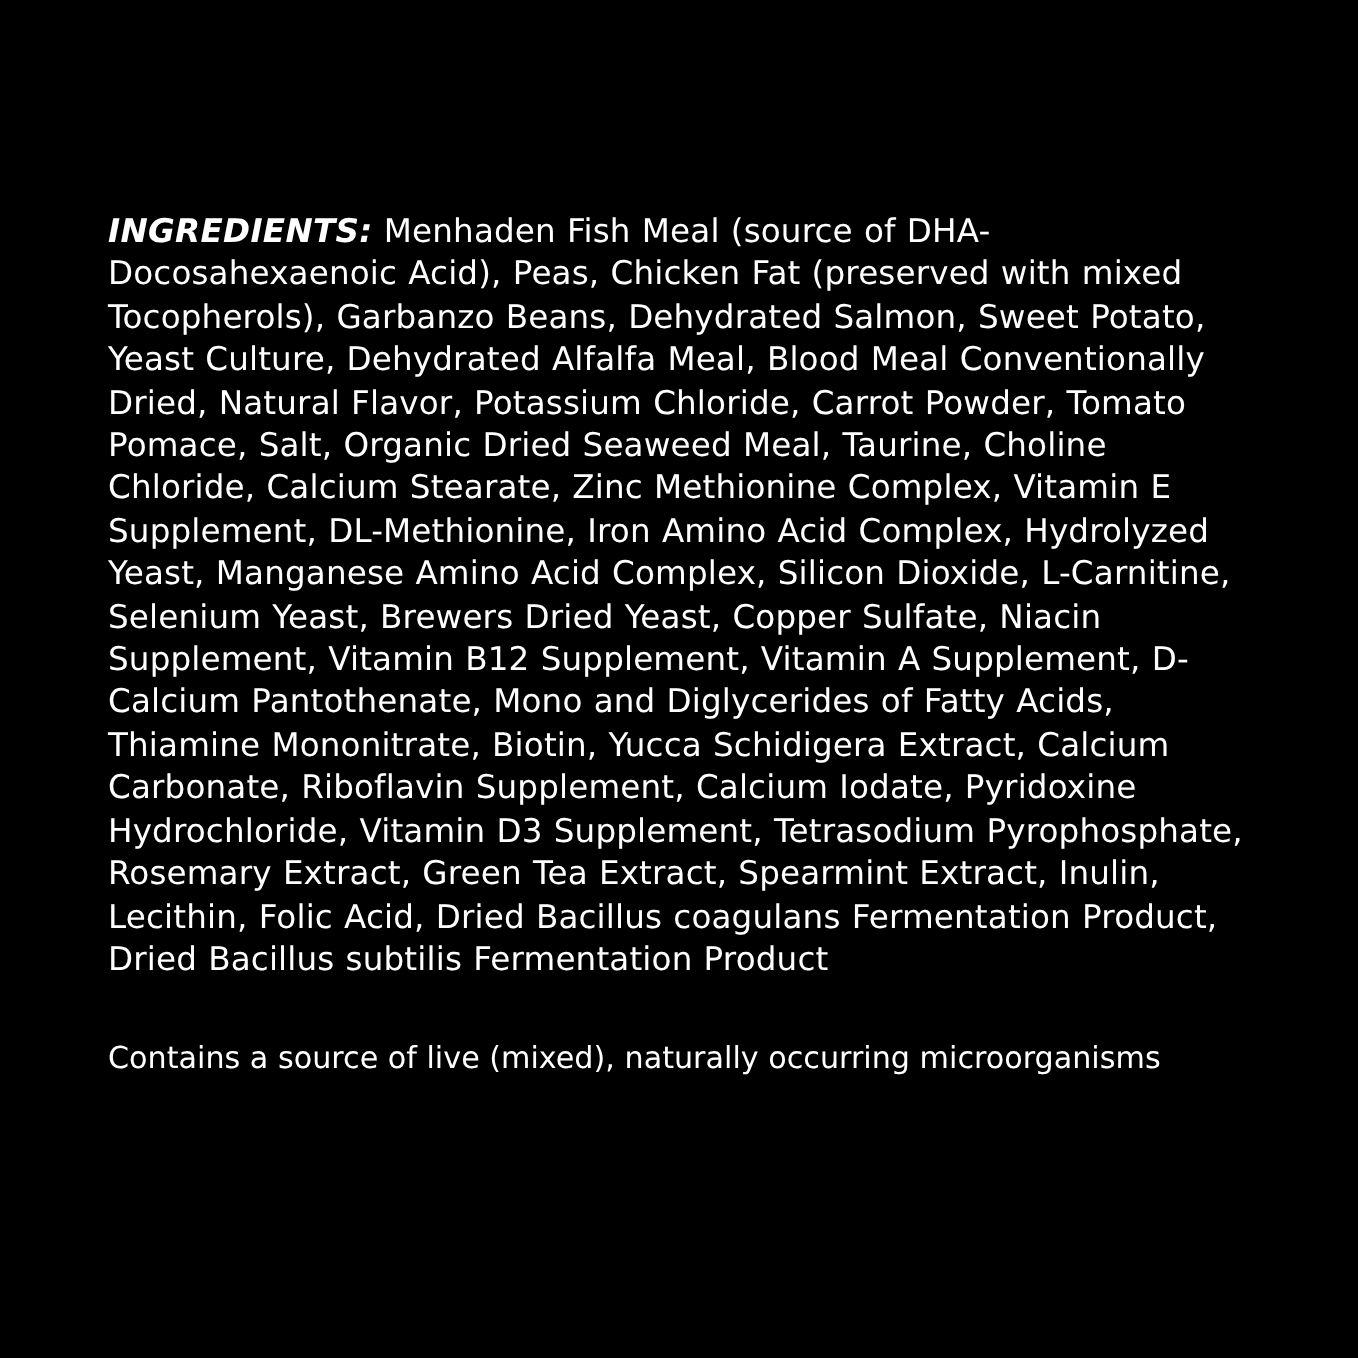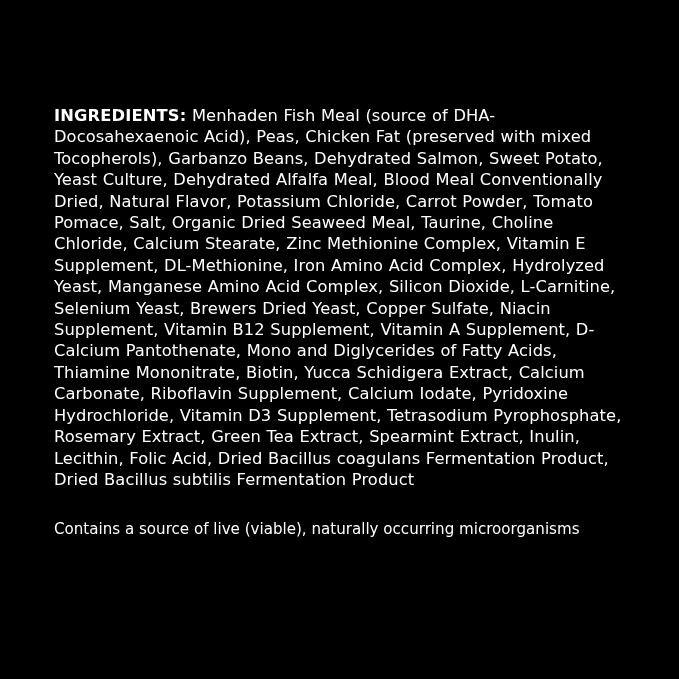--- a/index.html
+++ b/index.html
@@ -33,20 +33,21 @@
     font-size: 16.3px;
     line-height: 21.4px;
     letter-spacing: 0.005em;
     text-align: left;
     margin: 0;
     word-spacing: 0.02em;
   }
   .ingredients-heading {
     font-weight: bold;
     letter-spacing: 0.01em;
+    font-style: italic;
   }
   .contains-note {
     position: absolute;
     left: 54px;
     top: 519px;
     width: 580px;
     color: #ffffff;
     font-size: 15.1px;
     line-height: 20px;
     margin: 0;
@@ -54,15 +55,15 @@
 </style>
 </head>
 <body>
 
 <div class="label-panel">
 
   <div class="ingredients-block">
     <p class="ingredients-paragraph"><span class="ingredients-heading">INGREDIENTS:</span><span> Menhaden Fish Meal (source of DHA-Docosahexaenoic Acid), Peas, Chicken Fat (preserved with mixed Tocopherols), Garbanzo Beans, Dehydrated Salmon, Sweet Potato, Yeast Culture, Dehydrated Alfalfa Meal, Blood Meal Conventionally Dried, Natural Flavor, Potassium Chloride, Carrot Powder, Tomato Pomace, Salt, Organic Dried Seaweed Meal, Taurine, Choline Chloride, Calcium Stearate, Zinc Methionine Complex, Vitamin E Supplement, DL-Methionine, Iron Amino Acid Complex, Hydrolyzed Yeast, Manganese Amino Acid Complex, Silicon Dioxide, L-Carnitine, Selenium Yeast, Brewers Dried Yeast, Copper Sulfate, Niacin Supplement, Vitamin B12 Supplement, Vitamin A Supplement, D-Calcium Pantothenate, Mono and Diglycerides of Fatty Acids, Thiamine Mononitrate, Biotin, Yucca Schidigera Extract, Calcium Carbonate, Riboflavin Supplement, Calcium Iodate, Pyridoxine Hydrochloride, Vitamin D3 Supplement, Tetrasodium Pyrophosphate, Rosemary Extract, Green Tea Extract, Spearmint Extract, Inulin, Lecithin, Folic Acid, Dried Bacillus coagulans Fermentation Product, Dried Bacillus subtilis Fermentation Product</span></p>
   </div>
 
-  <p class="contains-note">Contains a source of live (viable), naturally occurring microorganisms</p>
+  <p class="contains-note">Contains a source of live (mixed), naturally occurring microorganisms</p>
 
 </div>
 
 </body></html>

